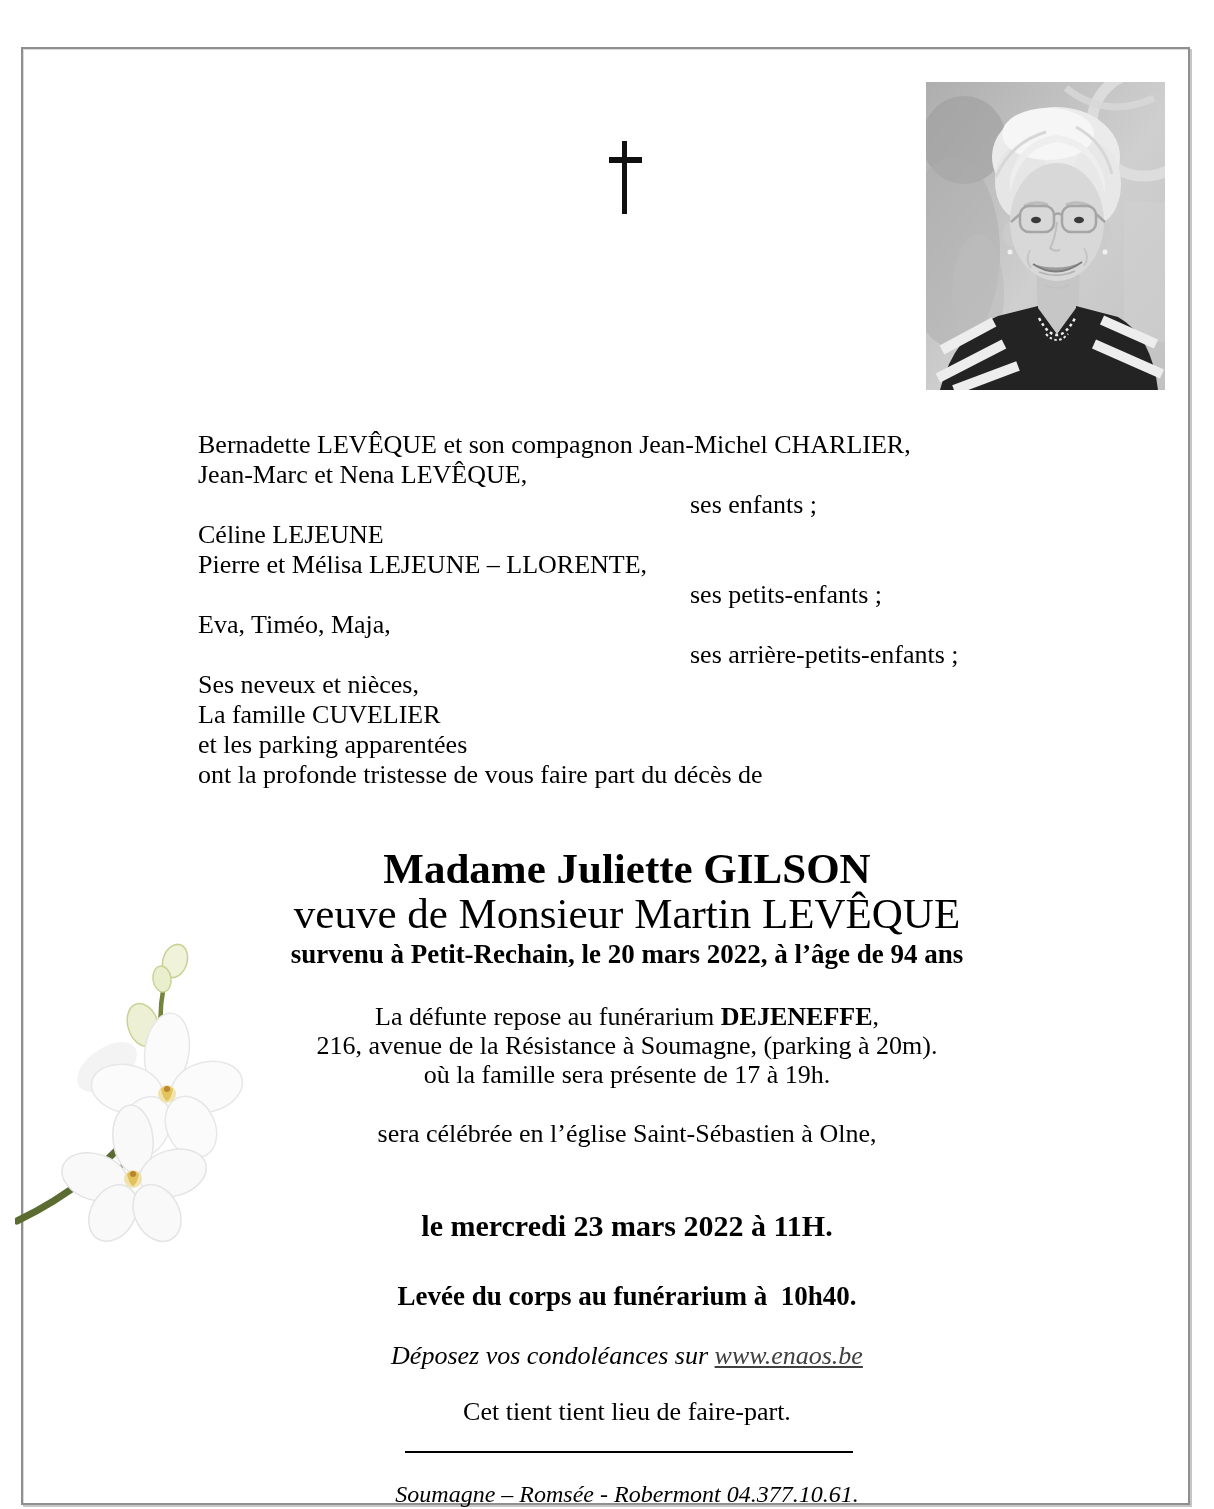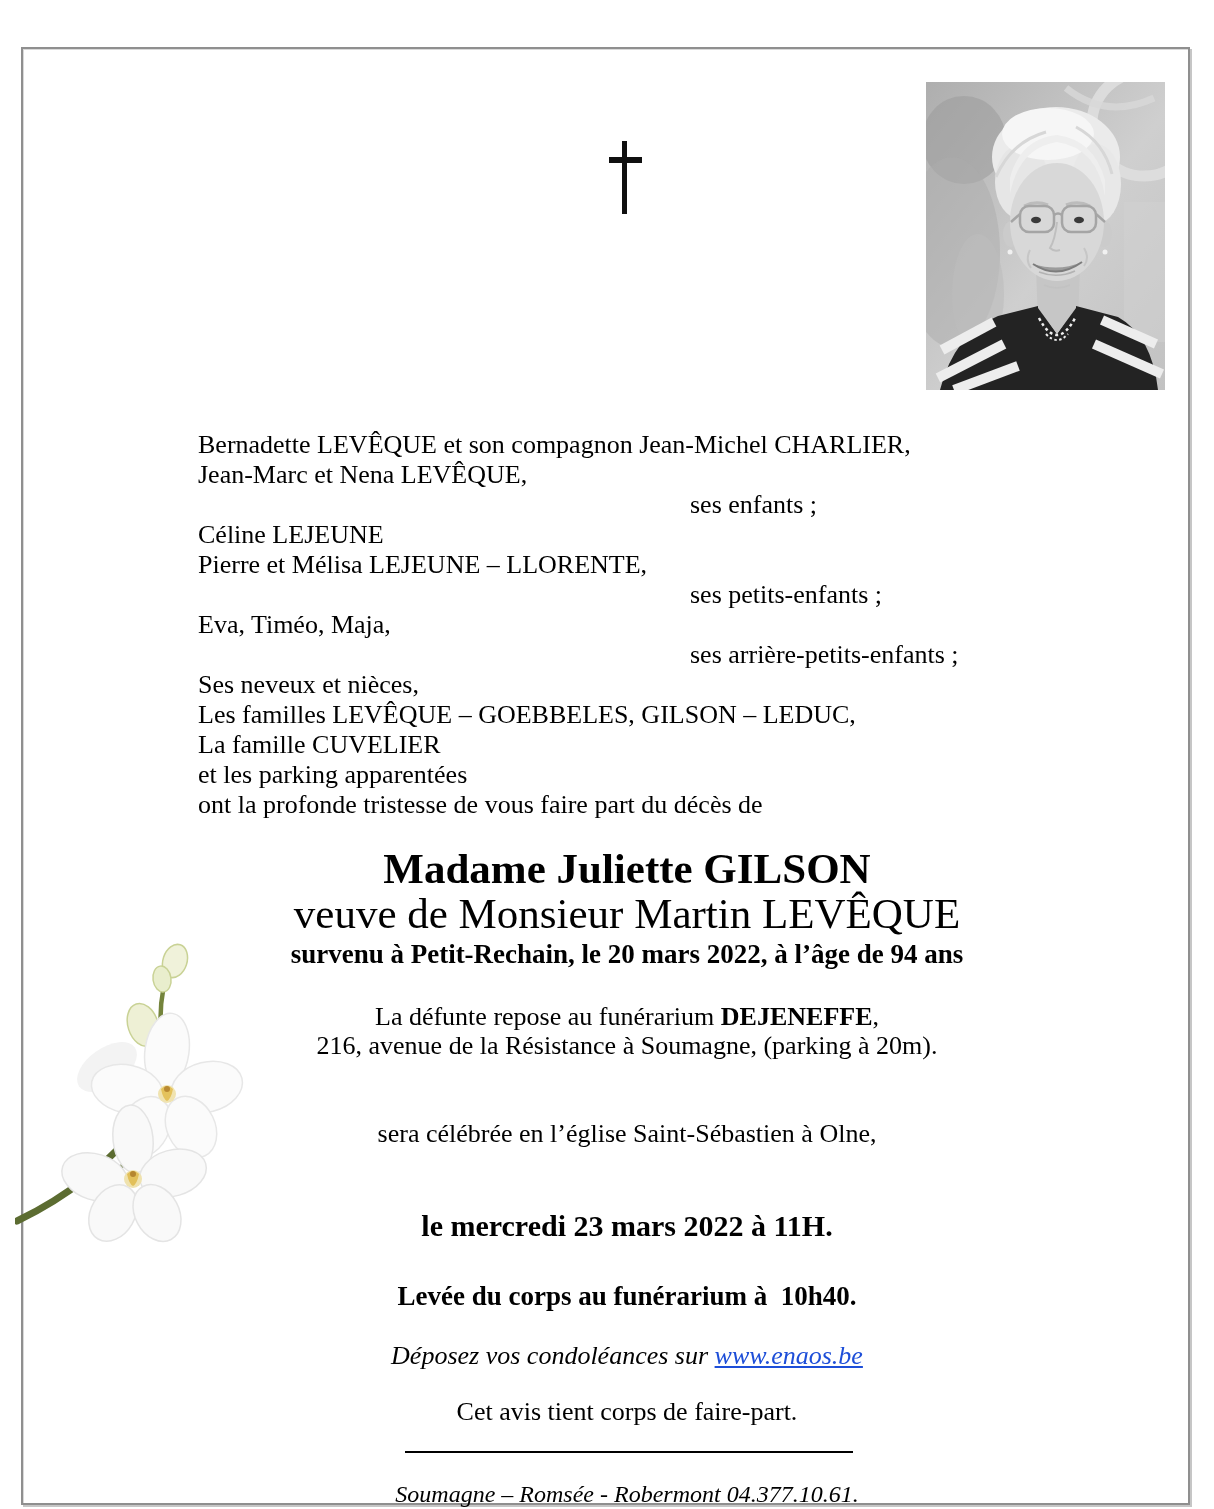--- a/index.html
+++ b/index.html
@@ -30,21 +30,21 @@
   .t1{top:822px;font-size:43px;line-height:46px;font-weight:bold;}
   .t2{top:867px;font-size:43px;line-height:46px;font-weight:normal;}
   .t3{top:914px;font-size:27px;line-height:32px;font-weight:bold;}
   .repose{top:978px;font-size:26px;line-height:29px;}
   .liturgy{top:1095px;font-size:26px;line-height:29px;}
   .mercredi{top:1184px;font-size:30px;line-height:36px;font-weight:bold;}
   .levee{top:1256px;font-size:27px;line-height:32px;font-weight:bold;}
   .condol{top:1316px;font-size:26px;line-height:32px;font-style:italic;}
   .avis{top:1373px;font-size:26px;line-height:30px;}
   .b{font-weight:bold;}
-  .link{color:#1d4ed8;text-decoration:underline;cursor:pointer;font-style:italic;}
+  .link{color:#404040;text-decoration:underline;cursor:pointer;font-style:italic;}
   .divider{position:absolute;left:405px;top:1427px;width:448px;height:0;border-top:2px solid #000;}
   .f1{top:1432px;font-size:24px;line-height:26px;font-weight:bold;font-style:italic;}
   .f2{top:1457px;font-size:24px;line-height:26px;font-style:italic;}
 </style>
 </head>
 <body>
 
 <div class="page">
 
   <div class="frame"></div>
@@ -156,44 +156,44 @@
   <div class="family">
     <div>Bernadette LEVÊQUE et son compagnon Jean-Michel CHARLIER,</div>
     <div>Jean-Marc et Nena LEVÊQUE,</div>
     <div class="indent">ses enfants ;</div>
     <div>Céline LEJEUNE</div>
     <div>Pierre et Mélisa LEJEUNE – LLORENTE,</div>
     <div class="indent">ses petits-enfants ;</div>
     <div>Eva, Timéo, Maja,</div>
     <div class="indent">ses arrière-petits-enfants ;</div>
     <div>Ses neveux et nièces,</div>
-    <div>Les familles LEVÊQUE – GOEBBELES, GILSON – LEDUC,</div>
     <div>La famille CUVELIER</div>
     <div>et les parking apparentées</div>
     <div>ont la profonde tristesse de vous faire part du décès de</div>
   </div>
 
   <div class="cline t1">Madame Juliette GILSON</div>
   <div class="cline t2">veuve de Monsieur Martin LEVÊQUE</div>
   <div class="cline t3">survenu à Petit-Rechain, le 20 mars 2022, à l’âge de 94 ans</div>
 
   <div class="cline repose">
     <div><span>La défunte repose au funérarium </span><span class="b">DEJENEFFE</span><span>,</span></div>
     <div>216, avenue de la Résistance à Soumagne, (parking à 20m).</div>
+    <div>où la famille sera présente de 17 à 19h.</div>
   </div>
 
   <div class="cline liturgy">
     <div>sera célébrée en l’église Saint-Sébastien à Olne,</div>
   </div>
 
   <div class="cline mercredi">le mercredi 23 mars 2022 à 11H.</div>
   <div class="cline levee">Levée du corps au funérarium à &nbsp;10h40.</div>
 
   <div class="cline condol">
     <span>Déposez vos condoléances sur </span><a class="link">www.enaos.be</a>
   </div>
 
-  <div class="cline avis">Cet avis tient corps de faire-part.</div>
+  <div class="cline avis">Cet tient tient lieu de faire-part.</div>
 
   <div class="divider"></div>
   <div class="cline f2">Soumagne – Romsée - Robermont 04.377.10.61.</div>
 
 </div>
 
 </body></html>

